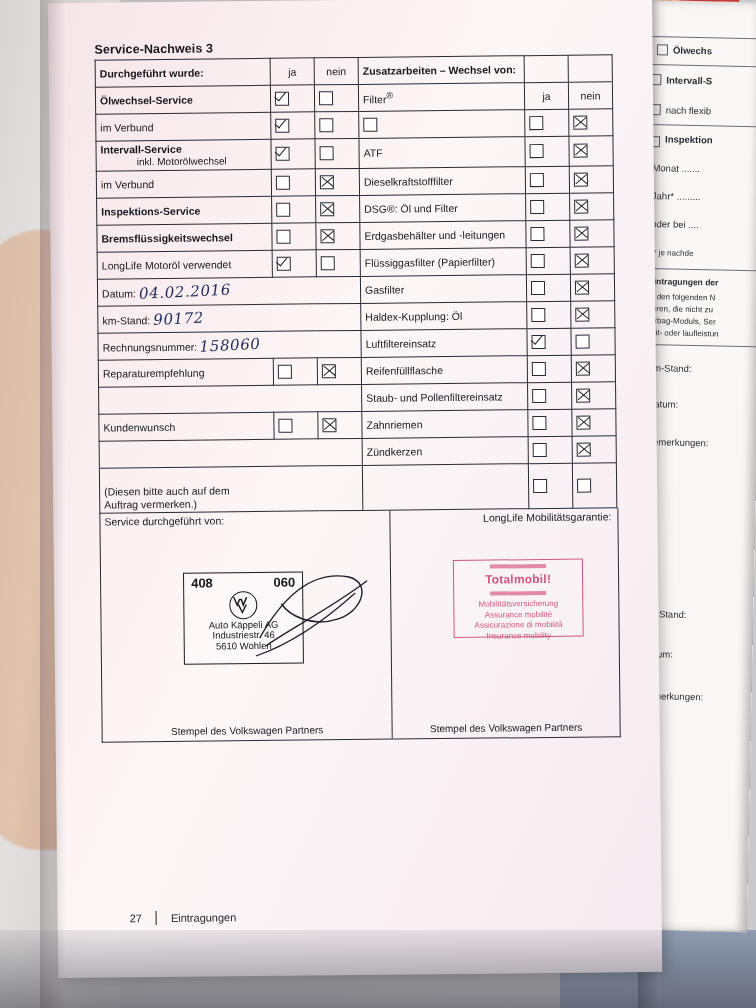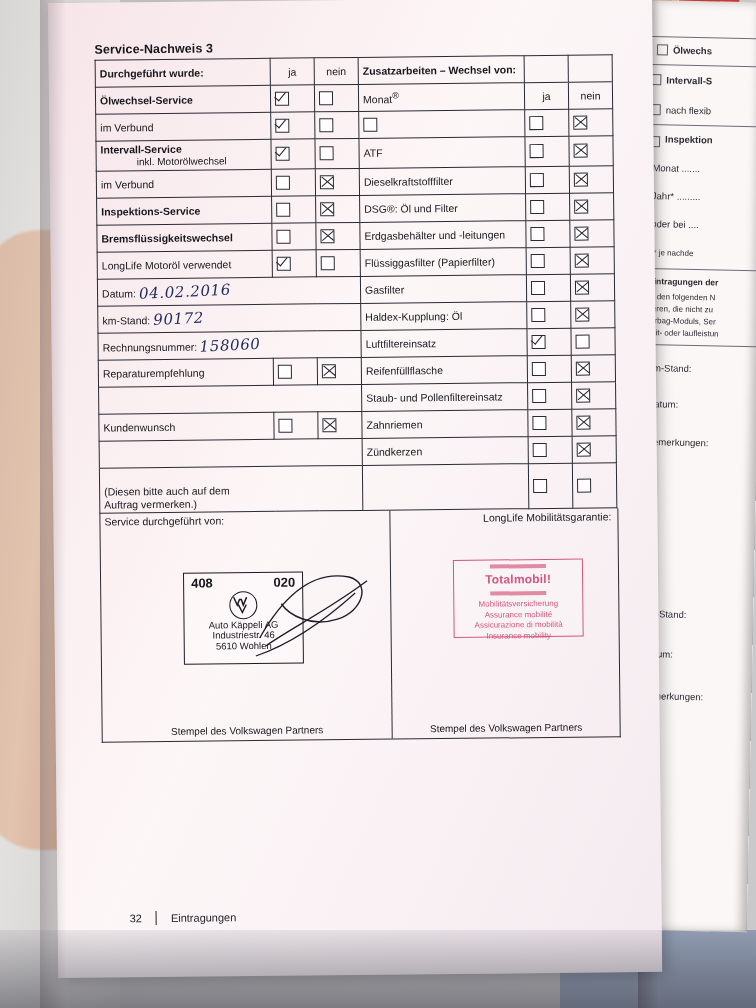--- a/index.html
+++ b/index.html
@@ -369,21 +369,21 @@
           <td class="hdr-small">nein</td>
           <td class="hdr">Zusatzarbeiten – Wechsel von:</td>
           <td class="hdr-small" style="border-bottom:none;"></td>
           <td class="hdr-small" style="border-bottom:none;"></td>
         </tr>
 
         <tr>
           <td class="bold">Ölwechsel-Service</td>
           <td><span class="box ticked"></span></td>
           <td><span class="box"></span></td>
-          <td><span>Monat</span><span class="sub">®</span></td>
+          <td><span>Filter</span><span class="sub">®</span></td>
           <td class="hdr-small">ja</td>
           <td class="hdr-small">nein</td>
         </tr>
 
         <tr>
           <td>im Verbund</td>
           <td><span class="box ticked"></span></td>
           <td><span class="box"></span></td>
           <td><span class="box"></span></td>
           <td><span class="box"></span></td>
@@ -510,21 +510,21 @@
       </tbody>
         </table>
 
       <div class="bottom-area">
         <div class="bottom-left">
           <div class="ba-head">Service durchgeführt von:</div>
 
           <div class="stamp">
             <div class="nums">
               <span>408</span>
-              <span>020</span>
+              <span>060</span>
             </div>
             <div class="vwlogo">
               <svg viewBox="0 0 26 26" width="24" height="24" style="position:absolute;left:0;top:0;">
                 <path d="M4 6 L7.5 14 L10 8 L12 8 L14 14 L17.5 6 M9 14 L13 22 L17 14" stroke="#1b1b22" stroke-width="1.6" fill="none" stroke-linecap="round"></path>
               </svg>
             </div>
             <div class="addr">
               <div>Auto Käppeli AG</div>
               <div>Industriestr. 46</div>
               <div>5610 Wohlen</div>
@@ -553,21 +553,21 @@
             <div>Insurance mobility</div>
           </div>
 
           <div class="ba-foot">Stempel des Volkswagen Partners</div>
         </div>
       </div>
     </div>
 
     <div class="footer">
       <div class="footer-inner">
-        <span>32</span>
+        <span>27</span>
         <span class="footer-sep"></span>
         <span>Eintragungen</span>
       </div>
     </div>
   </div>
 
   <div class="page-curl-left"></div>
   <div class="bg-bottomshadow"></div>
 </div>
 

